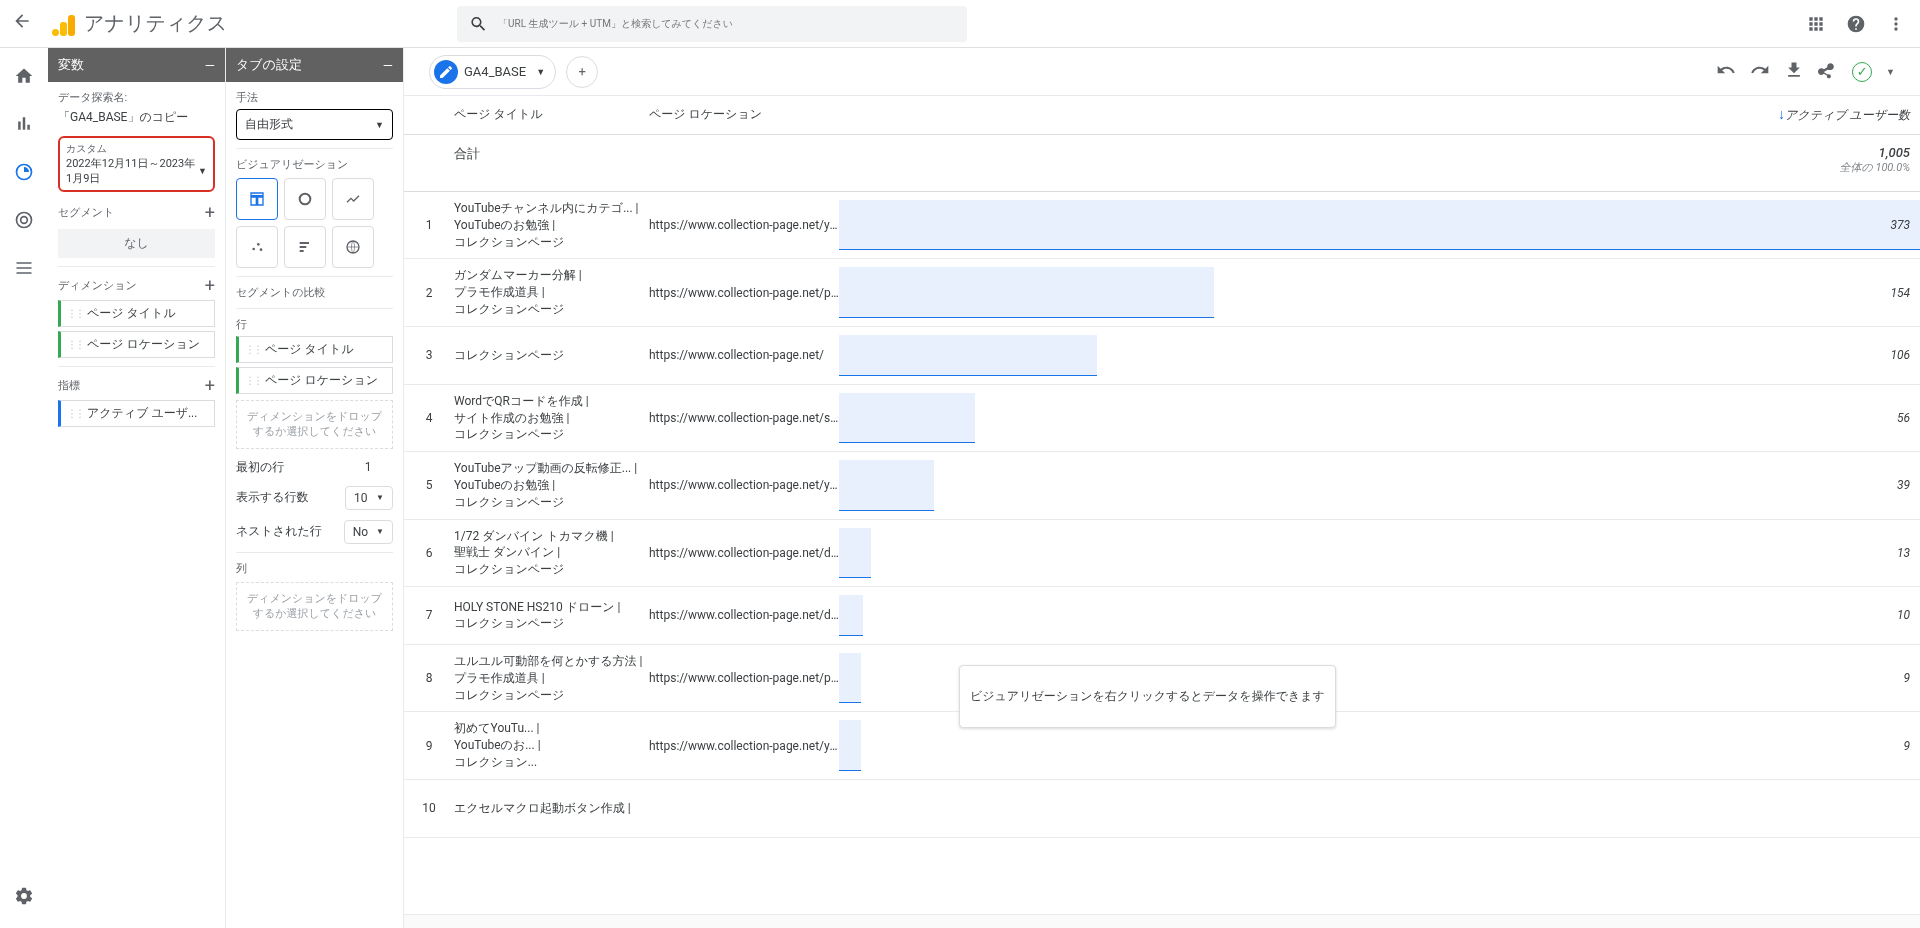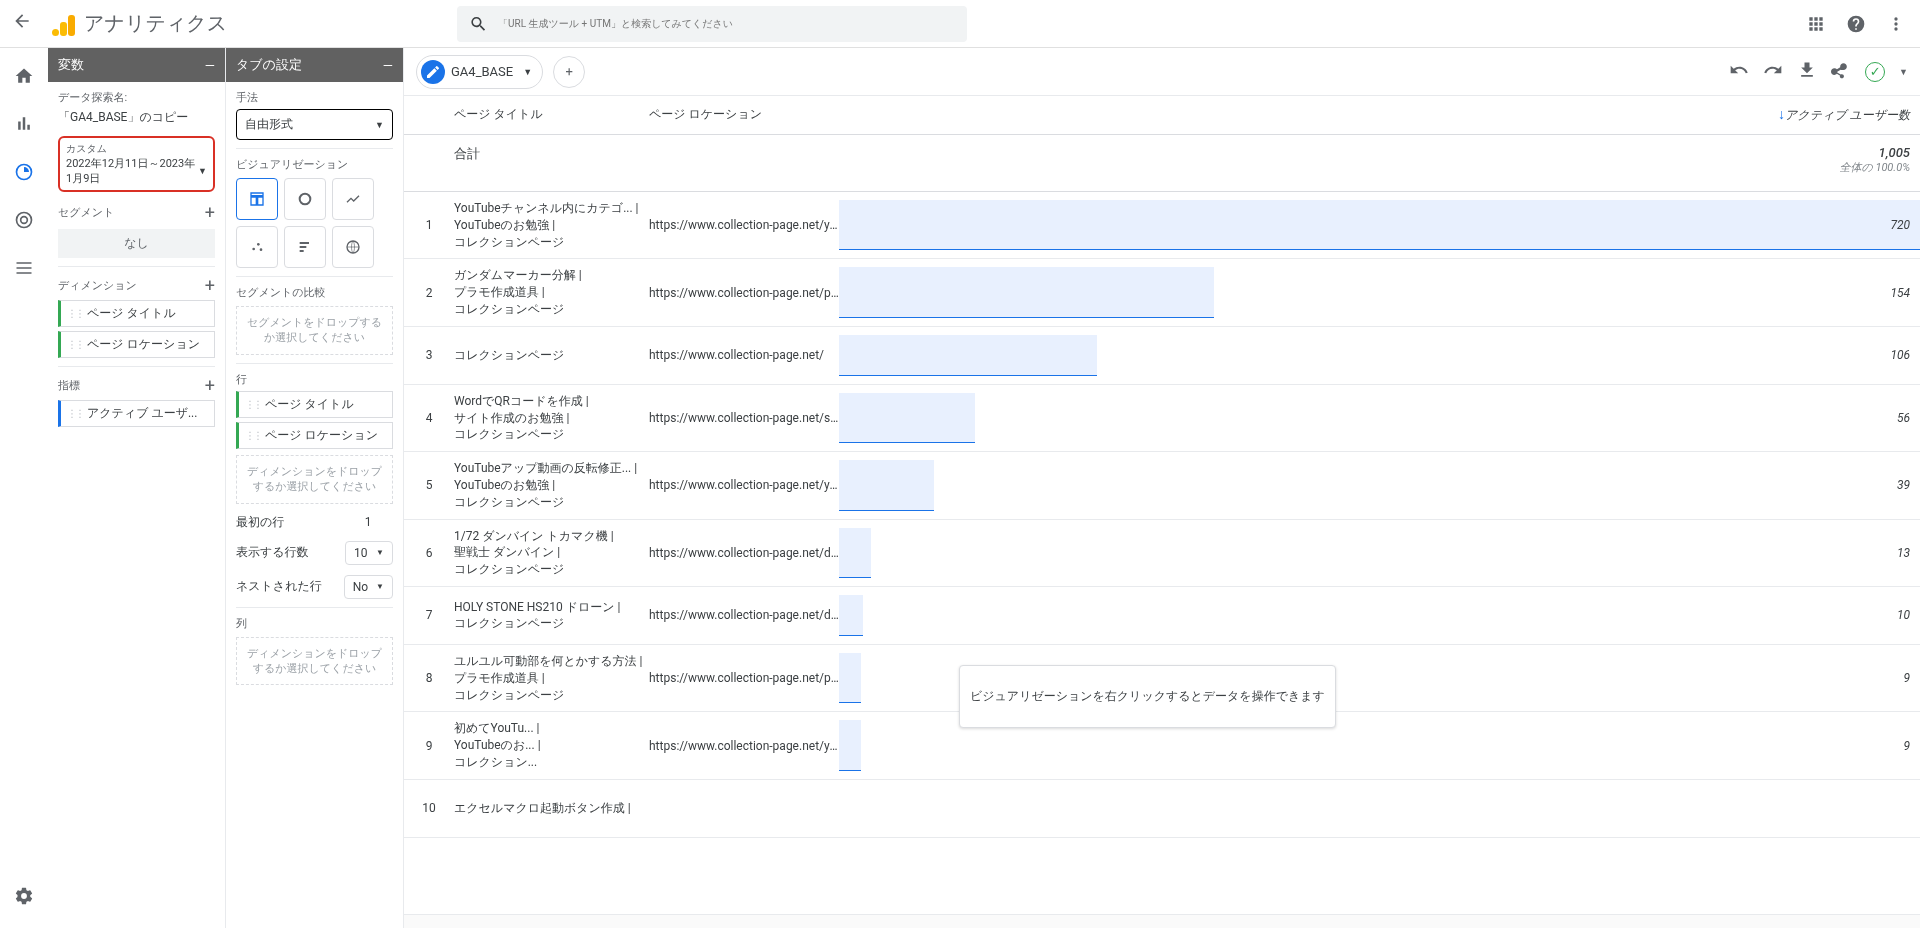--- a/index.html
+++ b/index.html
@@ -43,21 +43,21 @@
 .tab-panel { width: 178px; border-right: 1px solid #e8eaed; overflow-y:auto; font-size:12px;}
 .select-box { border:1px solid #000000; border-radius:4px; padding:6px 8px; font-size:12px; color:#3c4043; display:flex; justify-content:space-between; align-items:center; margin-top:4px;}
 .viz-grid { display:flex; flex-wrap:wrap; gap:6px; margin-top:6px;}
 .viz-btn { width:42px; height:42px; border:1px solid #dadce0; border-radius:4px; display:flex; align-items:center; justify-content:center; color:#5f6368; cursor:pointer;}
 .viz-btn.active { border-color:#1a73e8; color:#1a73e8; }
 .drop-zone { border:1px dashed #dadce0; padding:8px; text-align:center; font-size:11px; color:#9aa0a6; margin-top:6px; line-height:1.4;}
 .row-setting { display:flex; justify-content:space-between; align-items:center; margin-top:10px; font-size:12px;}
 .row-setting .val-box { border:1px solid #dadce0; border-radius:4px; padding:4px 8px; min-width:48px; display:flex; justify-content:space-between; align-items:center;}
 
 .canvas { flex:1; display:flex; flex-direction:column; background:#fff; overflow:hidden;}
-.canvas-toolbar { height:48px; border-bottom:1px solid #e8eaed; display:flex; align-items:center; padding:0 12px;}
+.canvas-toolbar { height:48px; border-bottom:1px solid #e8eaed; display:flex; align-items:center; padding:0 25px;}
 .explore-tab { border:1px solid #dadce0; border-radius:18px; padding:4px 10px 4px 4px; display:flex; align-items:center; gap:6px; font-size:13px;}
 .explore-tab .circle { width:24px; height:24px; border-radius:50%; background:#1a73e8; color:#fff; display:flex; align-items:center; justify-content:center;}
 .add-tab { width:32px; height:32px; border:1px solid #dadce0; border-radius:50%; display:flex; align-items:center; justify-content:center; margin-left:10px; color:#5f6368; cursor:pointer;}
 .canvas-actions { margin-left:auto; display:flex; align-items:center; gap:14px; color:#5f6368;}
 .status-check { border:1px solid #34a853; border-radius:50%; width:20px; height:20px; display:flex; align-items:center; justify-content:center; color:#34a853;}
 
 .data-area { flex:1; overflow:auto; position:relative; }
 .table { display:block; font-size:12px; }
 .table-header { display:flex; border-bottom:1px solid #dadce0; padding:10px 0;}
 .col-idx { width:50px; text-align:center; flex:0 0 50px;}
@@ -246,21 +246,20 @@
           </div>
         <div class="viz-btn">
             <svg class="icon-sm" viewBox="0 0 24 24">
               <circle cx="12" cy="12" r="9" fill="none" stroke="currentColor" stroke-width="2"></circle>
               <path d="M3 12h18M12 3c3 3 3 15 0 18M12 3c-3 3-3 15 0 18" fill="none" stroke="currentColor" stroke-width="1"></path>
             </svg>
           </div>
       </div>
       <div class="divider"></div>
       <div class="section-label">セグメントの比較</div>
-      <div class="drop-zone">セグメントをドロップするか選択してください</div>
       <div class="divider"></div>
       <div class="section-label">行</div>
       <div class="chip-item chip-green">
           <span class="handle">⋮⋮</span>
           <span>ページ タイトル</span>
         </div>
       <div class="chip-item chip-green">
           <span class="handle">⋮⋮</span>
           <span>ページ ロケーション</span>
         </div>
@@ -338,21 +337,21 @@
         </div>
         <div id="rows-container">
             <div class="data-row">
     <div class="col-idx">1</div>
     <div class="col-title">
       <div class="title-stack">YouTubeチャンネル内にカテゴ... |<br>YouTubeのお勉強 |<br>コレクションページ</div>
     </div>
     <div class="col-loc">https://www.collection-page.net/yo...</div>
     <div class="col-bar" style="align-self:stretch;">
       <div class="bar-fill" style="width:100%"></div>
-      <div class="bar-val">720</div>
+      <div class="bar-val">373</div>
     </div>
             </div>
             <div class="data-row">
     <div class="col-idx">2</div>
     <div class="col-title">
       <div class="title-stack">ガンダムマーカー分解 |<br>プラモ作成道具 |<br>コレクションページ</div>
     </div>
     <div class="col-loc">https://www.collection-page.net/pla...</div>
     <div class="col-bar" style="align-self:stretch;">
       <div class="bar-fill" style="width:34.68468468468468%"></div>

